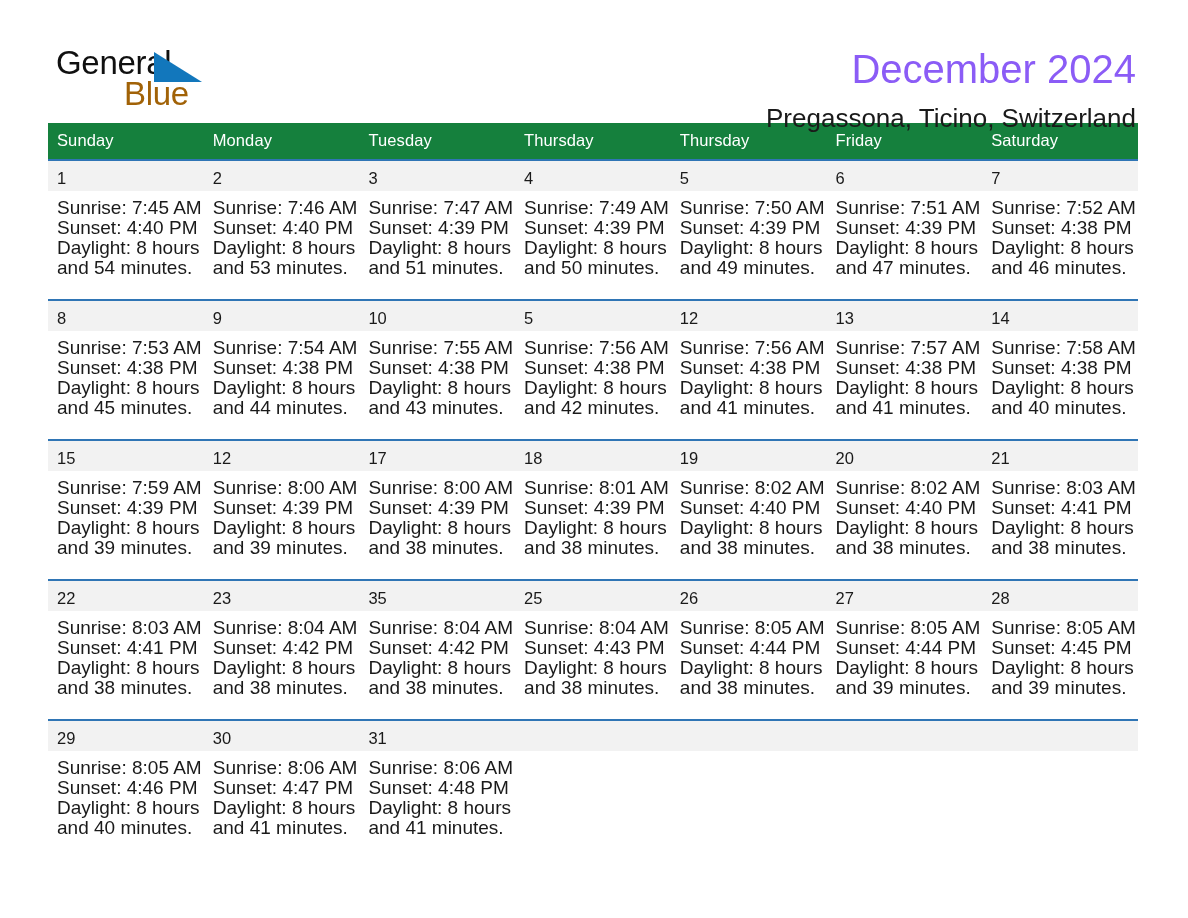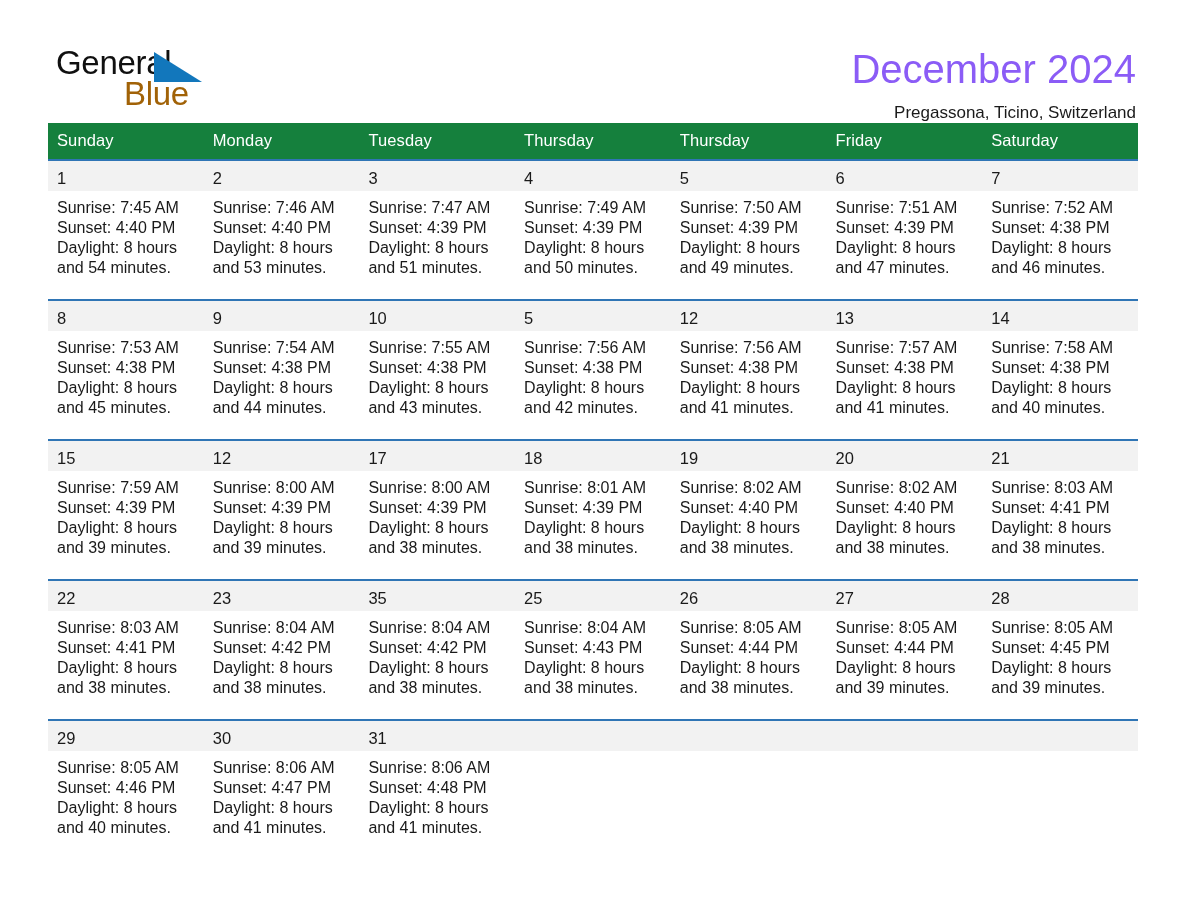--- a/index.html
+++ b/index.html
@@ -75,21 +75,21 @@
   }
   .cal-title {
     font-size: 40px;
     line-height: 1.08;
     font-weight: 400;
     color: #8b5cf6;
     letter-spacing: 0px;
     white-space: nowrap;
   }
   .cal-subtitle {
-    font-size: 17px;
+    font-size: 26px;
     line-height: 1.2;
     font-weight: 400;
     color: #1a1a1a;
     margin-top: 12px;
     white-space: nowrap;
   }
 
   
   .calendar {
     margin: 13px 50px 0 48px;
@@ -128,21 +128,21 @@
     font-size: 16.5px;
     line-height: 1;
     color: #1a1a1a;
     padding: 9px 0 9px 9px;
     height: 30px;
   }
   .daynum.empty { color: transparent; }
 
   .details {
     padding: 7px 9px 6px 9px;
-    font-size: 16px;
+    font-size: 19px;
     line-height: 20px;
     color: #1a1a1a;
   }
   .details div { white-space: nowrap; }
   .details.empty { min-height: 86px; }
 </style>
 </head>
 <body>
 
 <div class="page">

